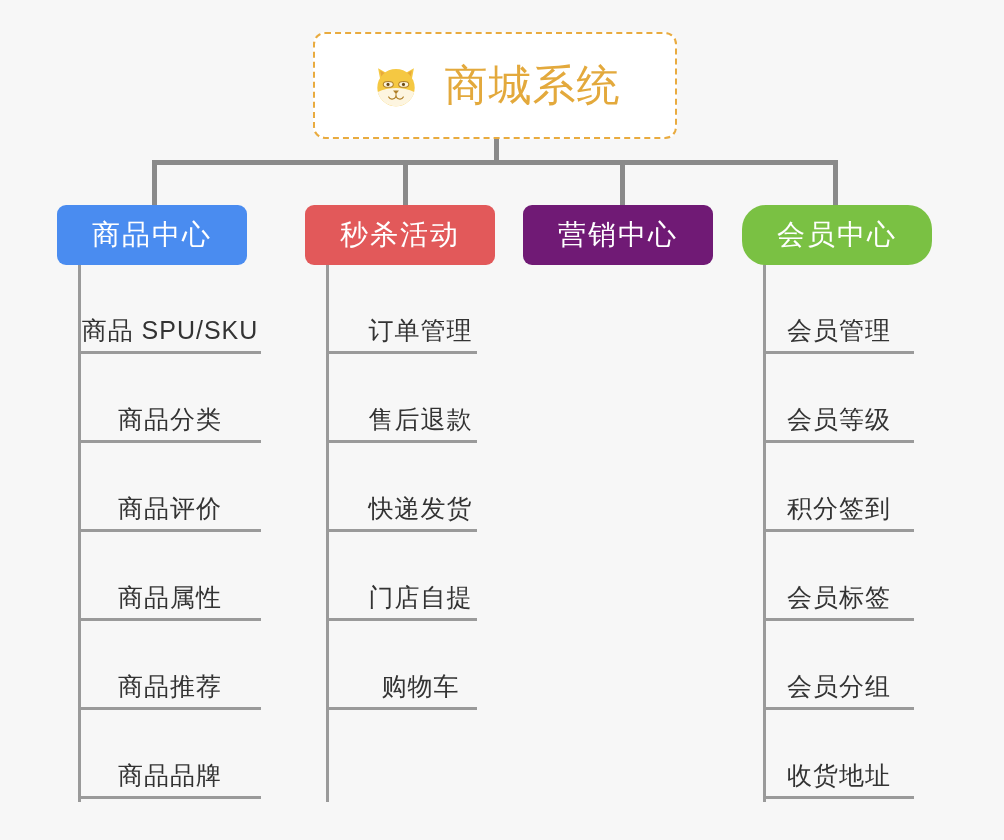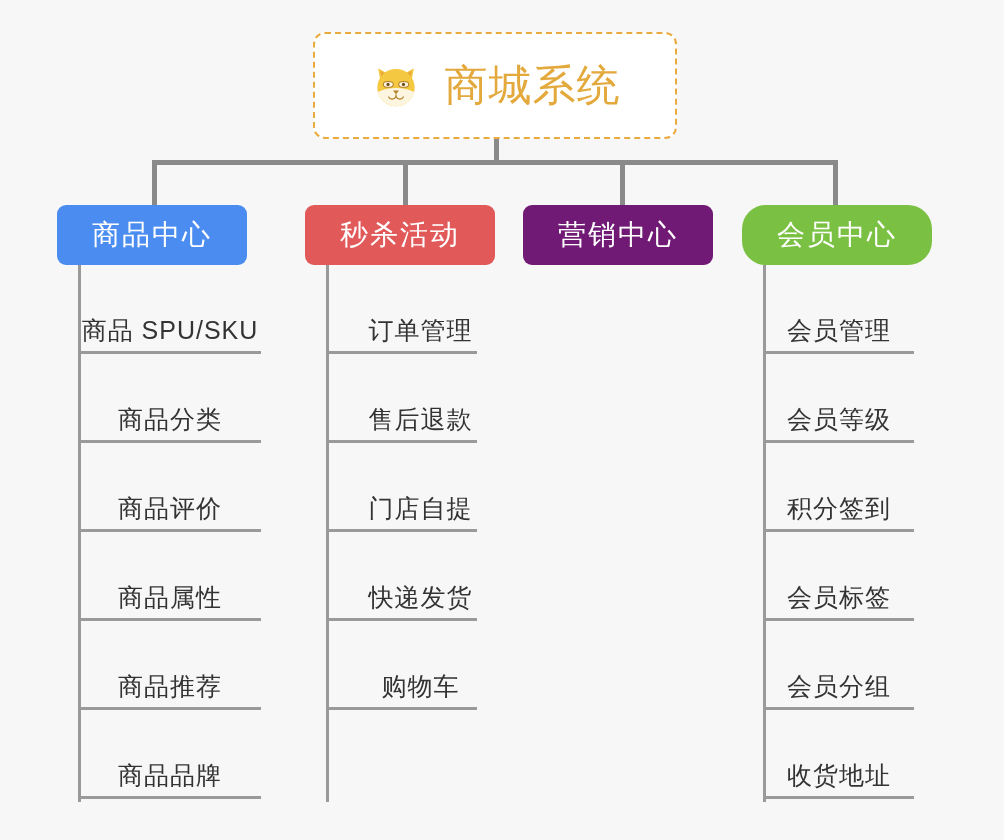--- a/index.html
+++ b/index.html
@@ -191,24 +191,24 @@
     <div class="col-head" style="background: rgb(226, 89, 90);">秒杀活动</div>
     <div class="col-body">
       <div class="spine"></div>
       <div class="leaf">
           <span class="leaf-label">订单管理</span>
         </div>
       <div class="leaf">
           <span class="leaf-label">售后退款</span>
         </div>
       <div class="leaf">
+          <span class="leaf-label">快递发货</span>
+        </div>
+      <div class="leaf">
           <span class="leaf-label">门店自提</span>
-        </div>
-      <div class="leaf">
-          <span class="leaf-label">快递发货</span>
         </div>
       <div class="leaf">
           <span class="leaf-label">购物车</span>
         </div>
     </div>
   </div>
 
   <div class="column c2" style="left:523px;">
     <div class="col-head" style="background: #701a75;">营销中心</div>
   </div>

